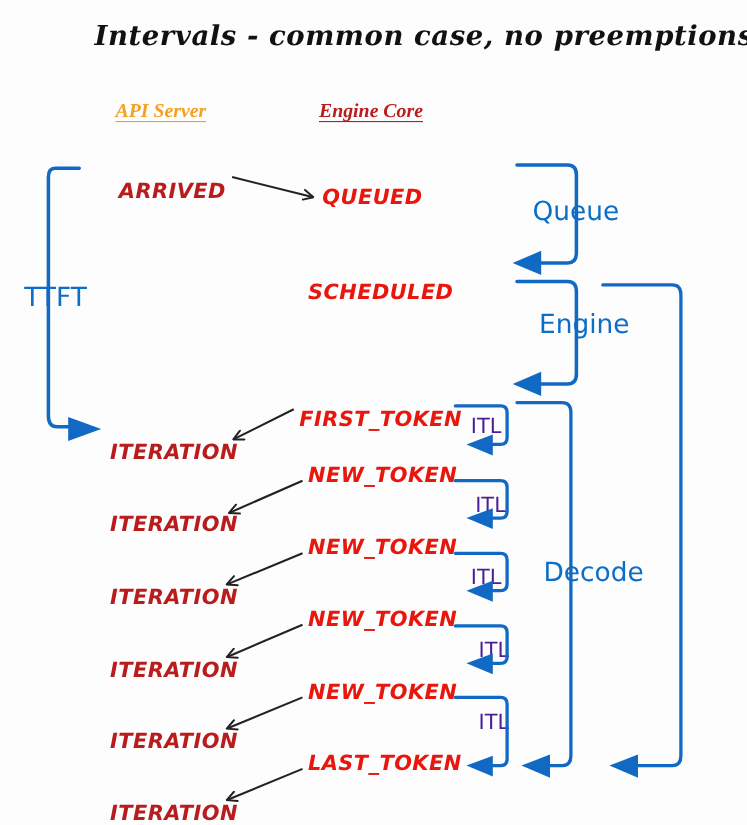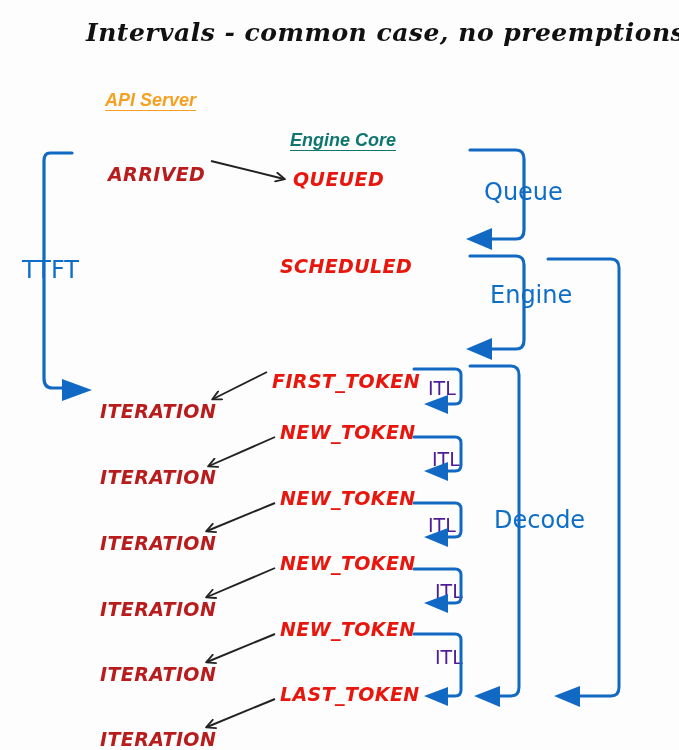--- a/index.html
+++ b/index.html
@@ -15,29 +15,29 @@
 
   .title{
     font-family:"DejaVu Serif", serif;
     font-weight:bold;
     font-style:italic;
     font-size:25px;
     color:#111111;
     letter-spacing:0.5px;
   }
   .lane{
-    font-family:Liberation Sans, sans-serif;
+    font-family:Liberation Serif, serif;
     font-style:italic;
     font-weight:bold;
     font-size:18px;
     text-decoration:underline;
     text-underline-offset:4px;
   }
   .lane.api{color:#F5A020;}
-  .lane.engine{color:#0f766e;margin-top:40px;}
+  .lane.engine{color:#b91c1c;}
 
   .state{
     font-family:"DejaVu Sans", sans-serif;
     font-style:italic;
     font-weight:bold;
     font-size:19px;
     letter-spacing:0.4px;
   }
   .state.api{color:#b91c1c;margin-top:20px;}
   .state.engine{color:#E8160C;}

